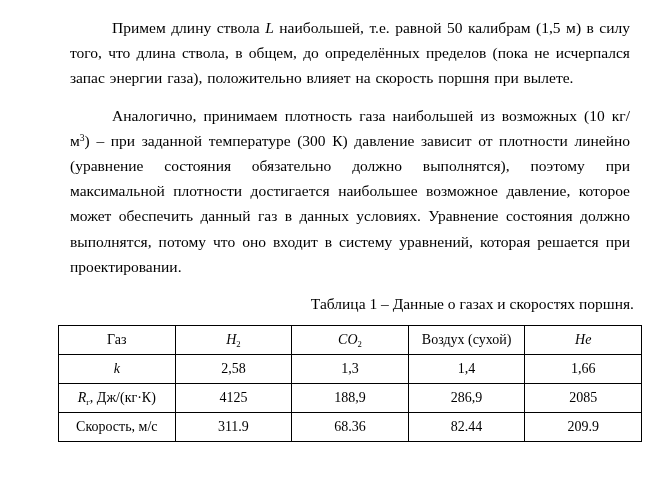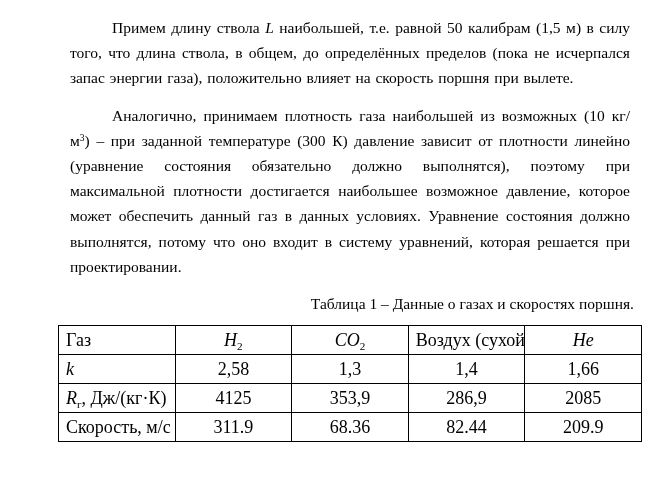--- a/index.html
+++ b/index.html
@@ -34,25 +34,26 @@
   }
   table.data-table {
     border-collapse: collapse;
     table-layout: fixed;
     width: 100%;
     margin-top: 9px;
   }
   table.data-table td, table.data-table th {
     border: 1px solid #000000;
     height: 28px;
-    font-size: 18px;
+    font-size: 14px;
     font-weight: normal;
     padding: 0 7px;
     overflow: hidden;
     white-space: nowrap;
+    text-align: center;
   }
   .c-left  { text-align: left; }
   .c-center{ text-align: center; }
   .it { font-style: italic; }
   sub, sup { font-size: 0.62em; line-height: 0; }
   sub { vertical-align: -0.35em; }
   sup { vertical-align: 0.55em; }
 </style>
 </head>
 <body>
@@ -81,21 +82,21 @@
         <tr>
           <td class="c-left"><span class="it">k</span></td>
           <td class="c-center"><span>2,58</span></td>
           <td class="c-center"><span>1,3</span></td>
           <td class="c-center"><span>1,4</span></td>
           <td class="c-center"><span>1,66</span></td>
         </tr>
         <tr>
           <td class="c-left"><span class="it">R</span><sub>г</sub><span>, Дж/(кг·К)</span></td>
           <td class="c-center"><span>4125</span></td>
-          <td class="c-center"><span>353,9</span></td>
+          <td class="c-center"><span>188,9</span></td>
           <td class="c-center"><span>286,9</span></td>
           <td class="c-center"><span>2085</span></td>
         </tr>
         <tr>
           <td class="c-left"><span>Скорость, м/с</span></td>
           <td class="c-center"><span>311.9</span></td>
           <td class="c-center"><span>68.36</span></td>
           <td class="c-center"><span>82.44</span></td>
           <td class="c-center"><span>209.9</span></td>
         </tr>

